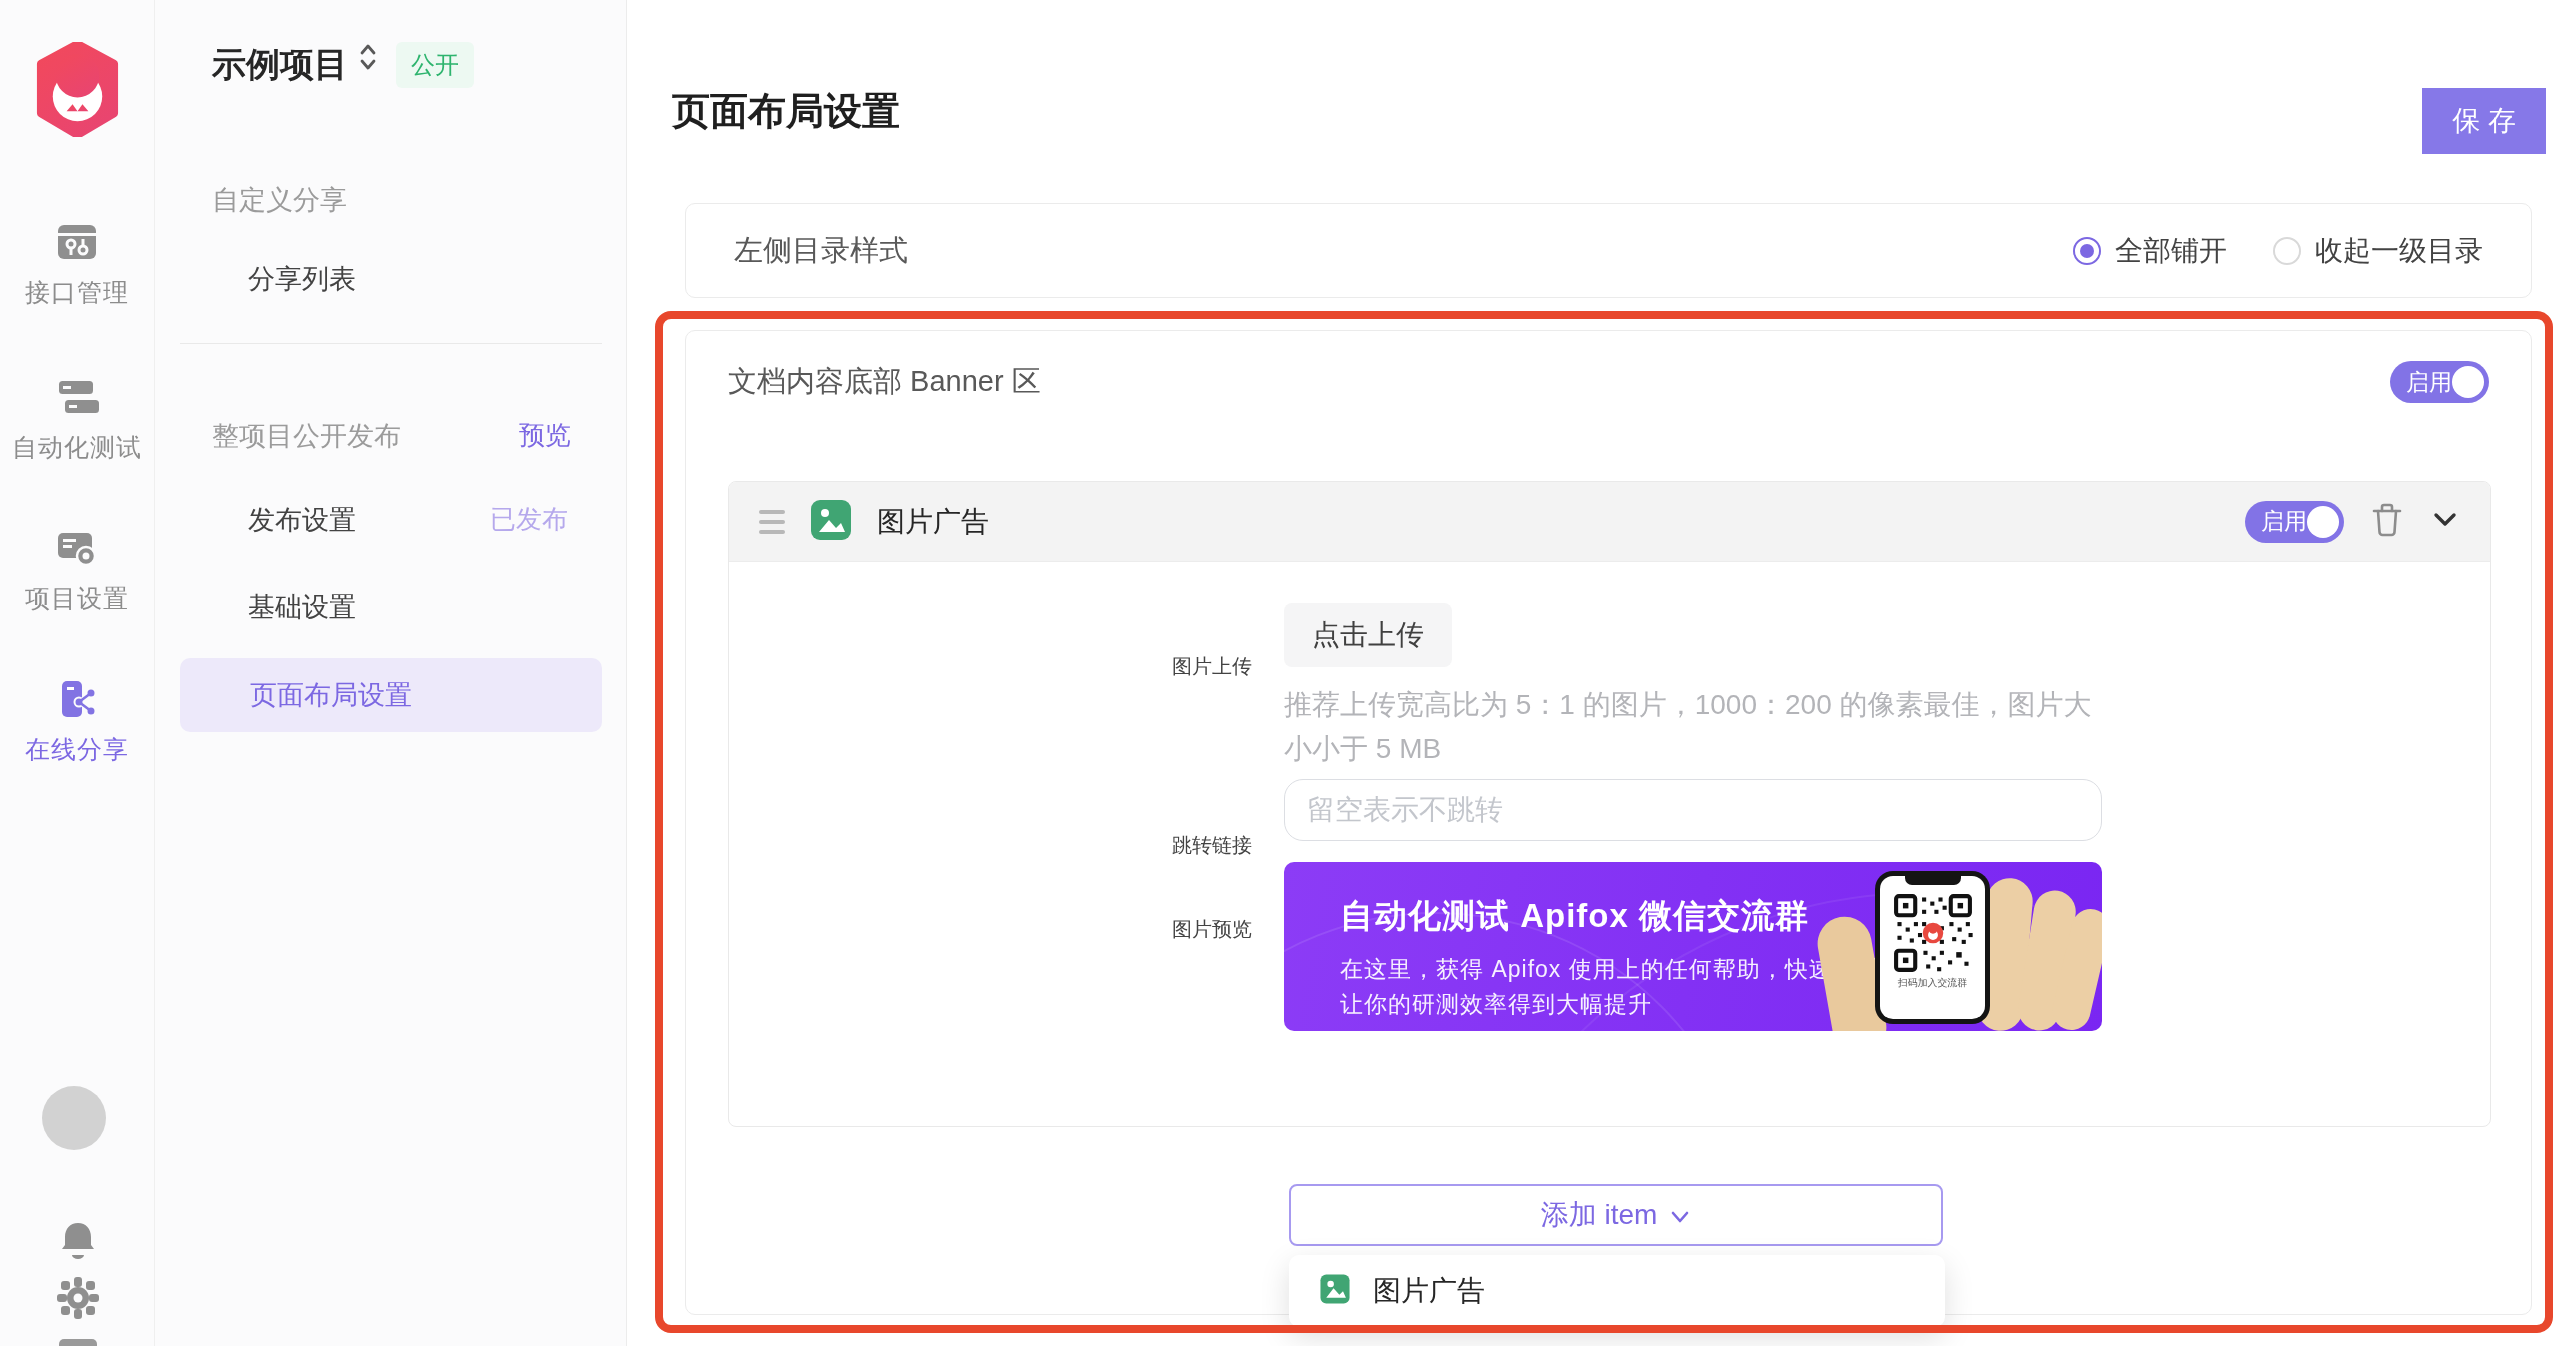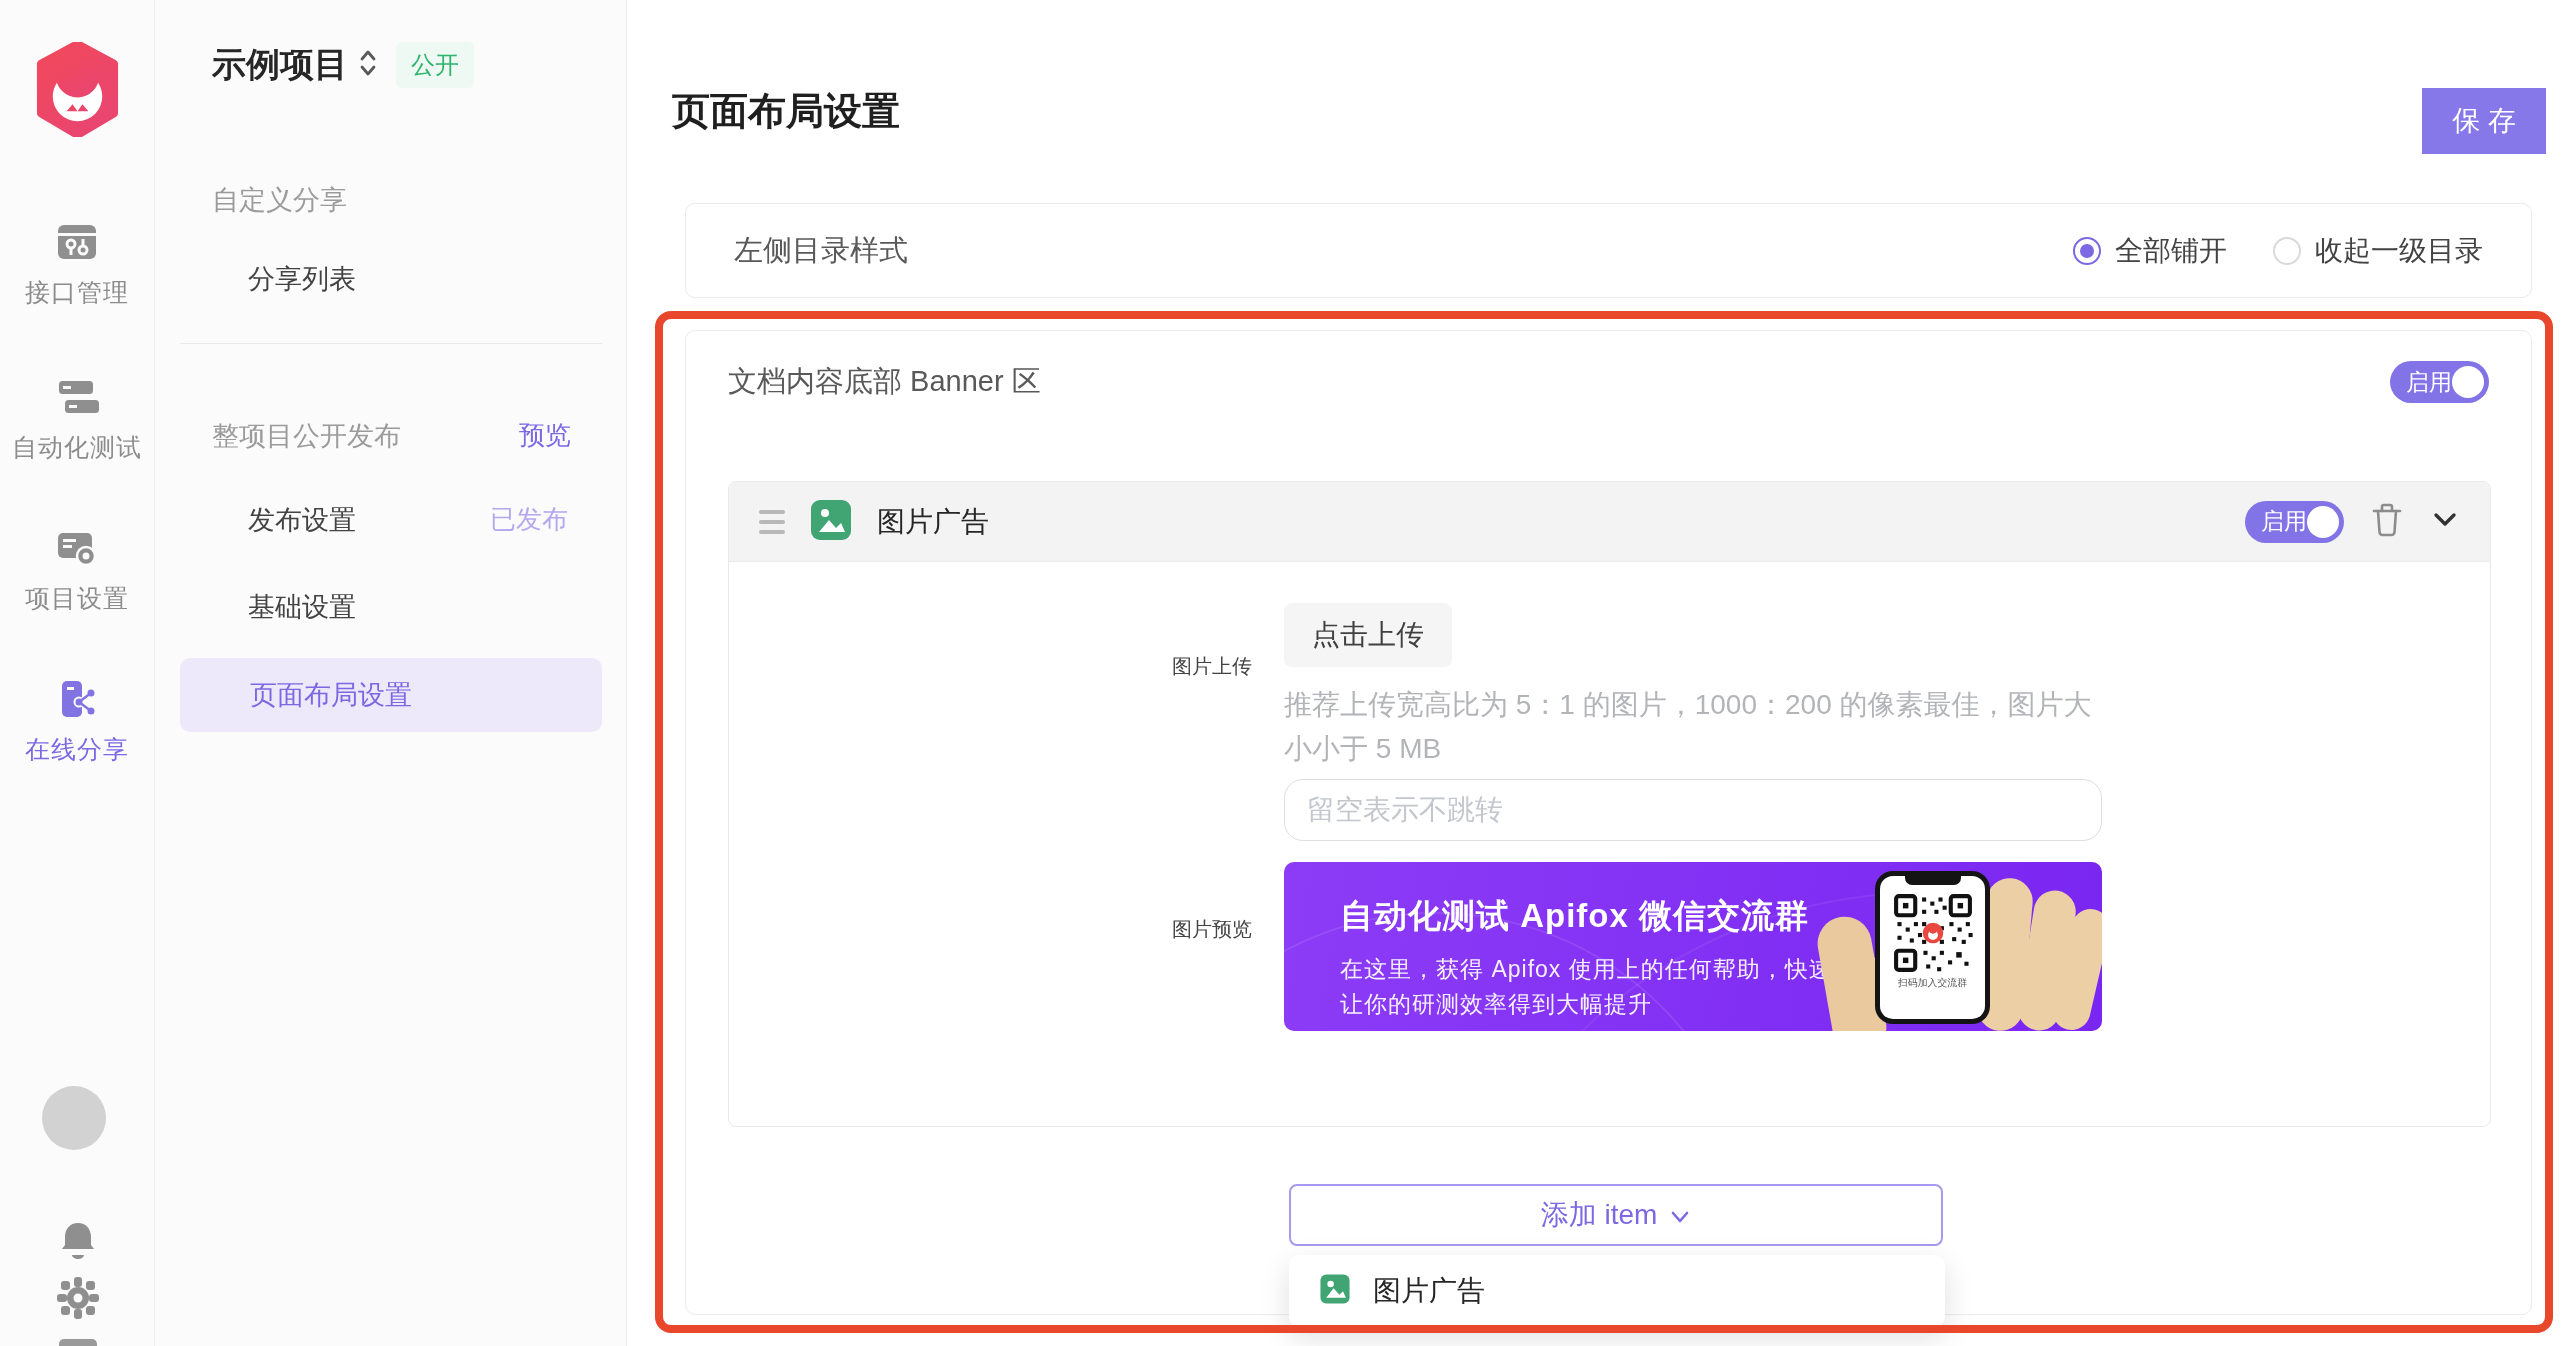--- a/index.html
+++ b/index.html
@@ -17,21 +17,21 @@
   .rail-item{position:absolute;left:0;width:154px;text-align:center;cursor:pointer;}
   .rail-item .ric{display:block;margin:0 auto;}
   .rail-item .rlb{display:block;font-size:25px;color:#8c8c8c;margin-top:9px;letter-spacing:1px;}
   .rail-item.active .rlb{color:var(--accent);}
   .avatar{position:absolute;left:42px;top:1086px;width:64px;height:64px;border-radius:50%;background:#d2d2d2;}
   .rail-bell{position:absolute;left:56px;top:1217px;}
   .rail-gear{position:absolute;left:55px;top:1275px;}
   .rail-partial{position:absolute;left:59px;top:1339px;width:38px;height:8px;background:#9a9a9a;border-radius:5px 5px 0 0;}
   
   .sidebar{position:absolute;left:155px;top:0;width:471px;height:1347px;background:#fbfbfc;border-right:1px solid #ececec;}
-  .proj-row{position:absolute;left:57px;top:42px;display:flex;align-items:center;gap:8px;cursor:pointer;}
+  .proj-row{position:absolute;left:57px;top:42px;display:flex;gap:8px;cursor:pointer;}
   .proj-name{font-size:34px;font-weight:700;color:#262626;}
   .proj-badge{font-size:24px;color:var(--success-green);background:var(--success-green-bg);padding:7px 15px;border-radius:6px;margin-left:8px;}
   .sb-header{position:absolute;left:57px;font-size:27px;color:#9b9b9b;}
   .sb-item{position:absolute;left:93px;font-size:27px;color:#434343;cursor:pointer;}
   .sb-right{position:absolute;font-size:26px;}
   .sb-divider{position:absolute;left:25px;right:24px;top:343px;border-top:1px solid #e9e9e9;}
   .sb-selected{position:absolute;left:25px;right:24px;top:658px;height:74px;background:var(--accent-bg);border-radius:10px;cursor:pointer;}
   .sb-selected span{position:absolute;left:70px;top:0;line-height:74px;font-size:27px;color:var(--accent);}
   
   .main{position:absolute;left:628px;top:0;width:1948px;height:1347px;background:#fff;}
@@ -293,20 +293,21 @@
             </svg>
           </span>
         </span>
       </div>
 
       <div class="form-label" style="top:131px">图片上传</div>
       <button class="upload-btn">点击上传</button>
       <div class="hint" style="top:204px">推荐上传宽高比为 5：1 的图片，1000：200 的像素最佳，图片大</div>
       <div class="hint" style="top:248px">小小于 5 MB</div>
 
+      <div class="form-label" style="top:310px">跳转链接</div>
       <input class="link-input" placeholder="留空表示不跳转" style="">
 
       <div class="form-label" style="top:394px">图片预览</div>
 
       <div class="preview-banner">
         <span class="arc arc1"></span>
         <span class="arc arc2"></span>
         <div class="pb-heading">自动化测试 Apifox 微信交流群</div>
         <div class="pb-line" style="top:92px">在这里，获得 Apifox 使用上的任何帮助，快速上手</div>
         <div class="pb-line" style="top:127px">让你的研测效率得到大幅提升</div>

